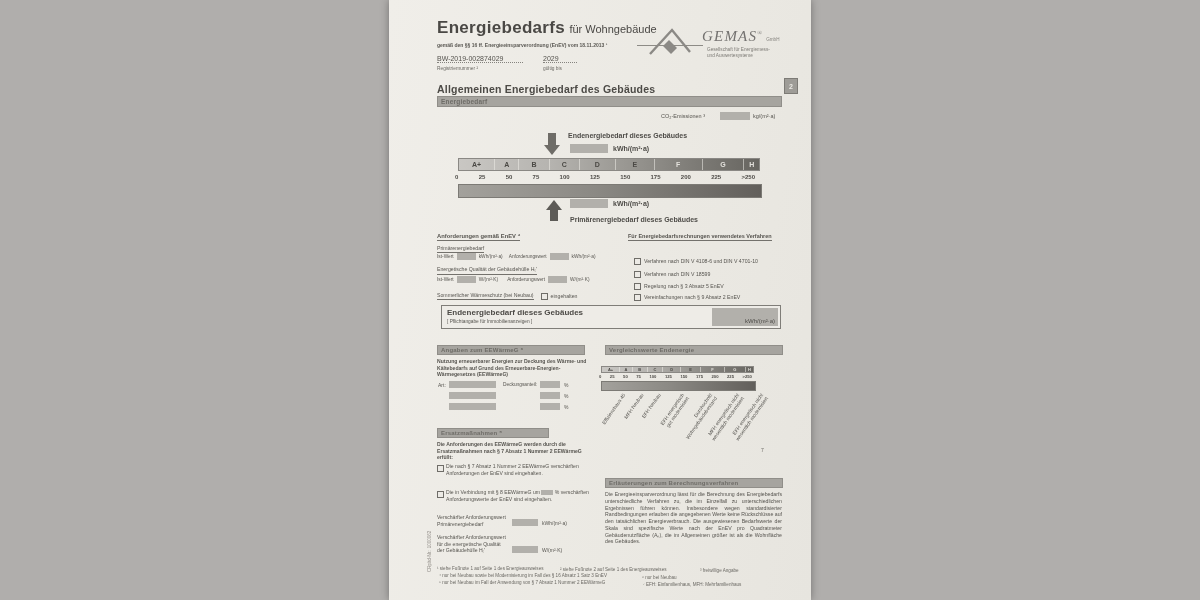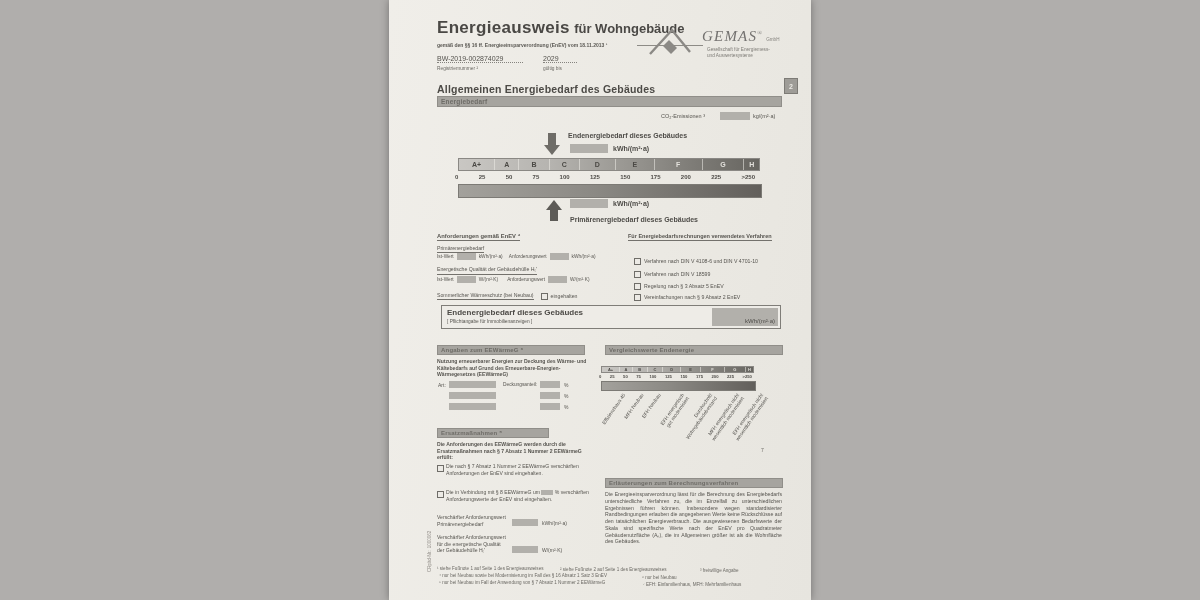--- a/index.html
+++ b/index.html
@@ -35,22 +35,22 @@
   .ftn{font-size:4.6px;color:#6b6964;white-space:nowrap}
   .serif-logo{font-family:"Liberation Serif",serif;font-style:italic;color:#747270}
 </style>
 </head>
 <body>
 
 <div class="stage">
   <div class="page">
 
     <div class="abs" style="left:48px;top:18px;white-space:nowrap">
-      <span style="font-size:17px;font-weight:bold;color:#4a4845;letter-spacing:.3px">Energieausweis</span>
-      <span style="font-size:13px;font-weight:bold;color:#4a4845">für Wohngebäude</span>
+      <span style="font-size:17px;font-weight:bold;color:#4a4845;letter-spacing:.3px">Energiebedarfs</span>
+      <span style="font-size:11px;font-weight:normal;color:#4a4845">für Wohngebäude</span>
     </div>
     <div class="abs b" style="left:48px;top:42px;font-size:5px;color:#5a5853">gemäß den §§ 16 ff. Energieeinsparverordnung (EnEV) vom 18.11.2013 ¹</div>
 
     <div class="abs" style="left:48px;top:55px;width:86px;border-bottom:1px dotted #85837e;font-size:7px;color:#54524d">BW-2019-002874029</div>
     <div class="abs" style="left:48px;top:66px;font-size:4.8px;color:#6b6964">Registriernummer ²</div>
     <div class="abs" style="left:154px;top:55px;width:34px;border-bottom:1px dotted #85837e;font-size:7px;color:#54524d">2029</div>
     <div class="abs" style="left:154px;top:66px;font-size:4.8px;color:#6b6964">gültig bis</div>
 
     <div class="abs" style="left:248px;top:45px;width:66px;height:1px;background:#8d8b86"></div>
     <svg class="abs" style="left:259px;top:26px" width="48" height="30" viewBox="0 0 48 30">

